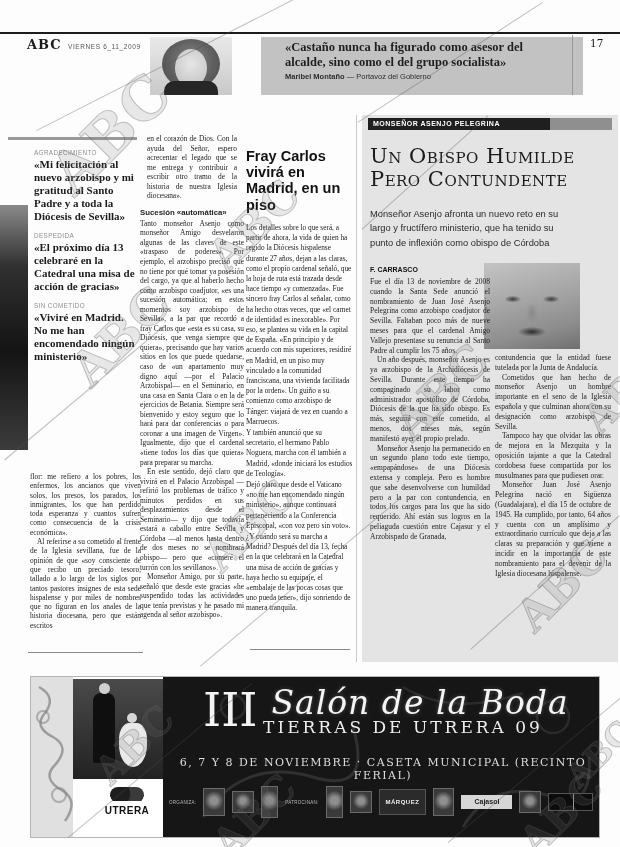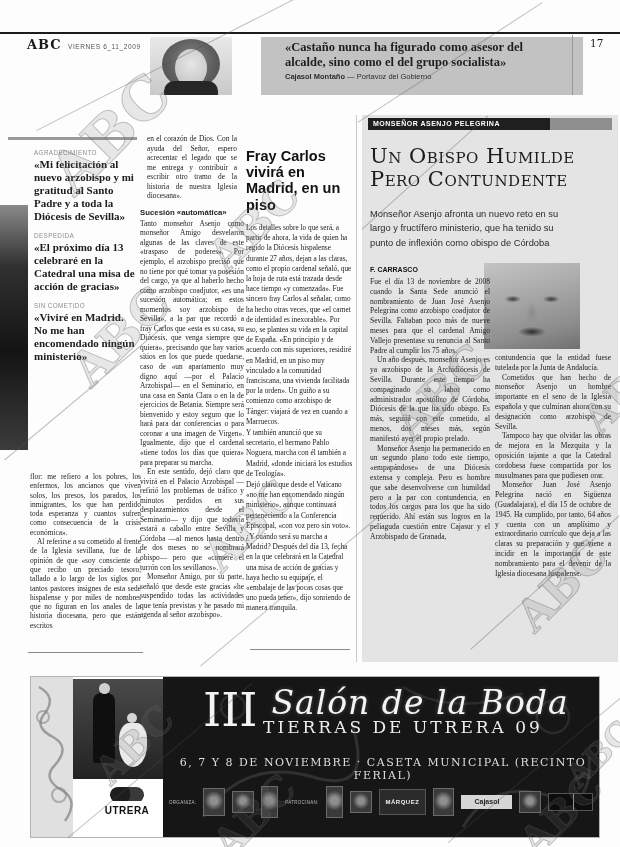--- a/index.html
+++ b/index.html
@@ -119,21 +119,21 @@
   <div class="abs brand">ABC</div>
   <div class="abs date">VIERNES 6_11_2009</div>
   <div class="abs portrait">
     <div class="hair"></div>
     <div class="face"></div>
     <div class="body"></div>
   </div>
   <div class="abs quote-box">
     <div class="q">«Castaño nunca ha figurado como asesor del alcalde, sino como el del grupo socialista»</div>
     <div class="att">
-      <b>Cajasol Montaño</b>
+      <b>Maribel Montaño</b>
       <span>—</span>
       <span>Portavoz del Gobierno</span>
     </div>
   </div>
   <div class="abs pg-rule"></div>
   <div class="abs pagenum">17</div>
 
   <div class="abs left-rail">
     <div class="rl"></div>
     <div class="pq">

